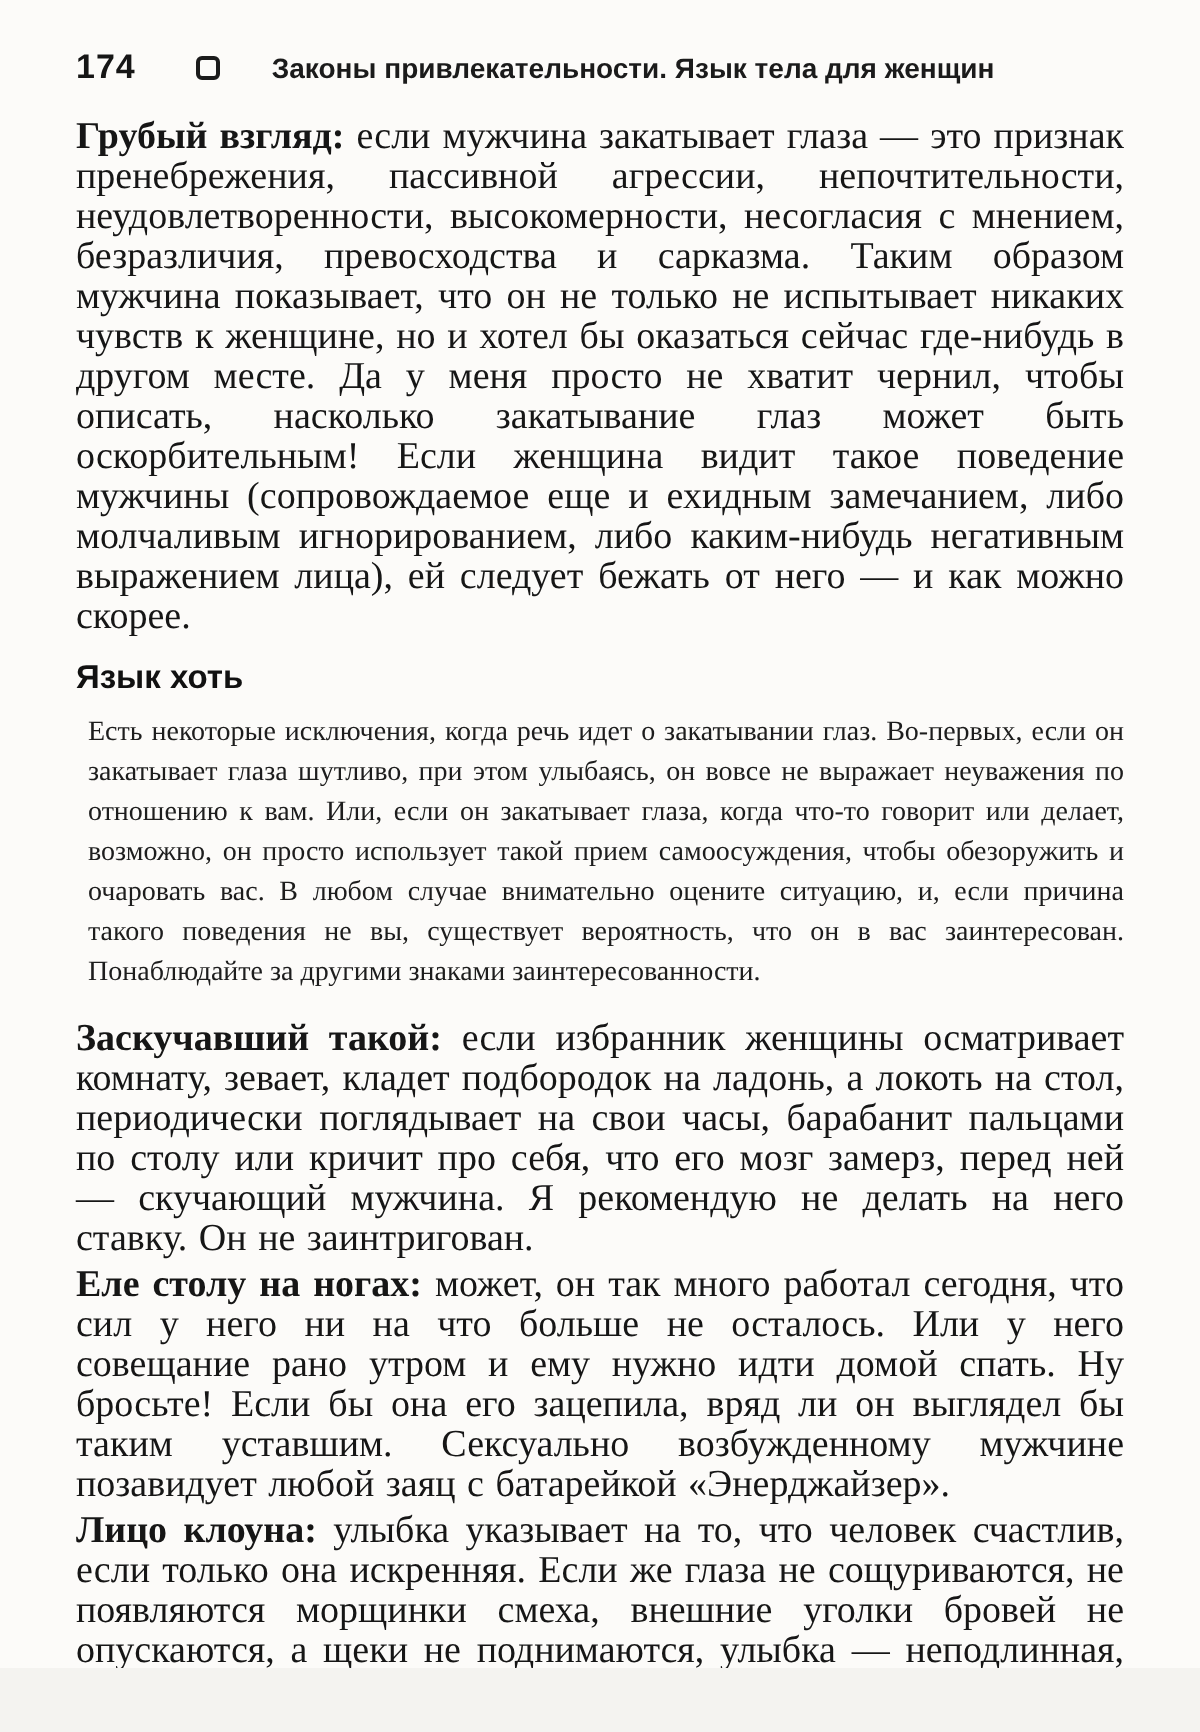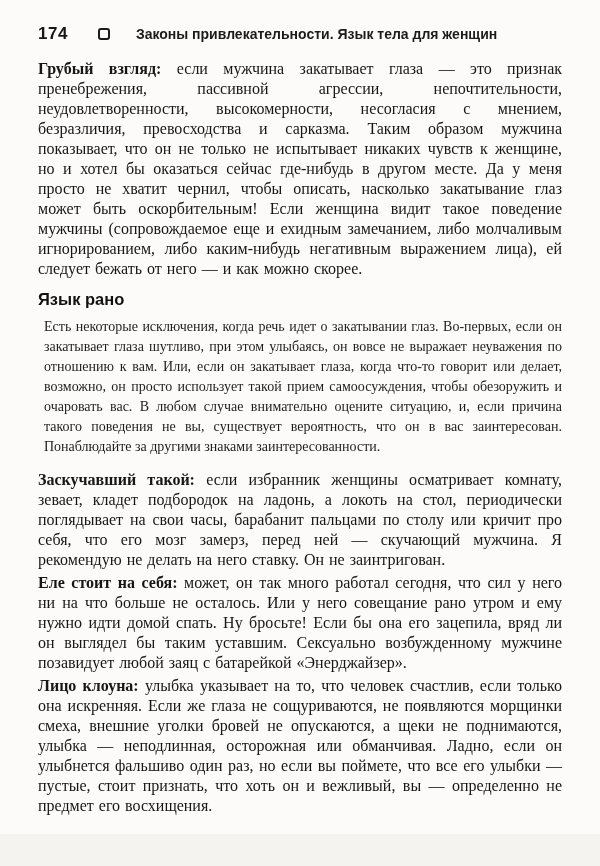--- a/index.html
+++ b/index.html
@@ -37,21 +37,21 @@
     margin-left: 30px;
     margin-right: 26px;
     flex: 0 0 auto;
   }
   .running-title {
     font-size: 14px;
     font-weight: 600;
     color: #1b1b1b;
   }
   p.serif {
-    font-size: 16px;
+    font-size: 19px;
     line-height: 20px;
     text-align: justify;
     margin-bottom: 3px;
     word-spacing: 1px;
   }
   p.serif .lead {
     font-weight: 700;
   }
   h2.section-heading {
     font-family: "Liberation Sans", sans-serif;
@@ -76,23 +76,23 @@
 <div class="page">
 
   <header class="page-header">
     <span class="page-number">174</span>
     <span class="square-marker"></span>
     <span class="running-title">Законы привлекательности. Язык тела для женщин</span>
   </header>
 
   <p class="serif"><span class="lead">Грубый взгляд:</span><span> если мужчина закатывает глаза — это признак пренебрежения, пассивной агрессии, непочтительности, неудовлетворенности, высокомерности, несогласия с мнением, безразличия, превосходства и сарказма. Таким образом мужчина показывает, что он не только не испытывает никаких чувств к женщине, но и хотел бы оказаться сейчас где-нибудь в другом месте. Да у меня просто не хватит чернил, чтобы описать, насколько закатывание глаз может быть оскорбительным! Если женщина видит такое поведение мужчины (сопровождаемое еще и ехидным замечанием, либо молчаливым игнорированием, либо каким-нибудь негативным выражением лица), ей следует бежать от него — и как можно скорее.</span></p>
 
-  <h2 class="section-heading">Язык рано</h2>
+  <h2 class="section-heading">Язык хоть</h2>
 
   <p class="sans-block"><span>Есть некоторые исключения, когда речь идет о закатывании глаз. Во-первых, если он закатывает глаза шутливо, при этом улыбаясь, он вовсе не выражает неуважения по отношению к вам. Или, если он закатывает глаза, когда что-то говорит или делает, возможно, он просто использует такой прием самоосуждения, чтобы обезоружить и очаровать вас. В любом случае внимательно оцените ситуацию, и, если причина такого поведения не вы, существует вероятность, что он в вас заинтересован. Понаблюдайте за другими знаками заинтересованности.</span></p>
 
   <p class="serif"><span class="lead">Заскучавший такой:</span><span> если избранник женщины осматривает комнату, зевает, кладет подбородок на ладонь, а локоть на стол, периодически поглядывает на свои часы, барабанит пальцами по столу или кричит про себя, что его мозг замерз, перед ней — скучающий мужчина. Я рекомендую не делать на него ставку. Он не заинтригован.</span></p>
 
-  <p class="serif"><span class="lead">Еле стоит на себя:</span><span> может, он так много работал сегодня, что сил у него ни на что больше не осталось. Или у него совещание рано утром и ему нужно идти домой спать. Ну бросьте! Если бы она его зацепила, вряд ли он выглядел бы таким уставшим. Сексуально возбужденному мужчине позавидует любой заяц с батарейкой «Энерджайзер».</span></p>
+  <p class="serif"><span class="lead">Еле столу на ногах:</span><span> может, он так много работал сегодня, что сил у него ни на что больше не осталось. Или у него совещание рано утром и ему нужно идти домой спать. Ну бросьте! Если бы она его зацепила, вряд ли он выглядел бы таким уставшим. Сексуально возбужденному мужчине позавидует любой заяц с батарейкой «Энерджайзер».</span></p>
 
   <p class="serif"><span class="lead">Лицо клоуна:</span><span> улыбка указывает на то, что человек счастлив, если только она искренняя. Если же глаза не сощуриваются, не появляются морщинки смеха, внешние уголки бровей не опускаются, а щеки не поднимаются, улыбка — неподлинная, осторожная или обманчивая. Ладно, если он улыбнется фальшиво один раз, но если вы поймете, что все его улыбки — пустые, стоит признать, что хоть он и вежливый, вы — определенно не предмет его восхищения.</span></p>
 
 </div>
 
 </body></html>

